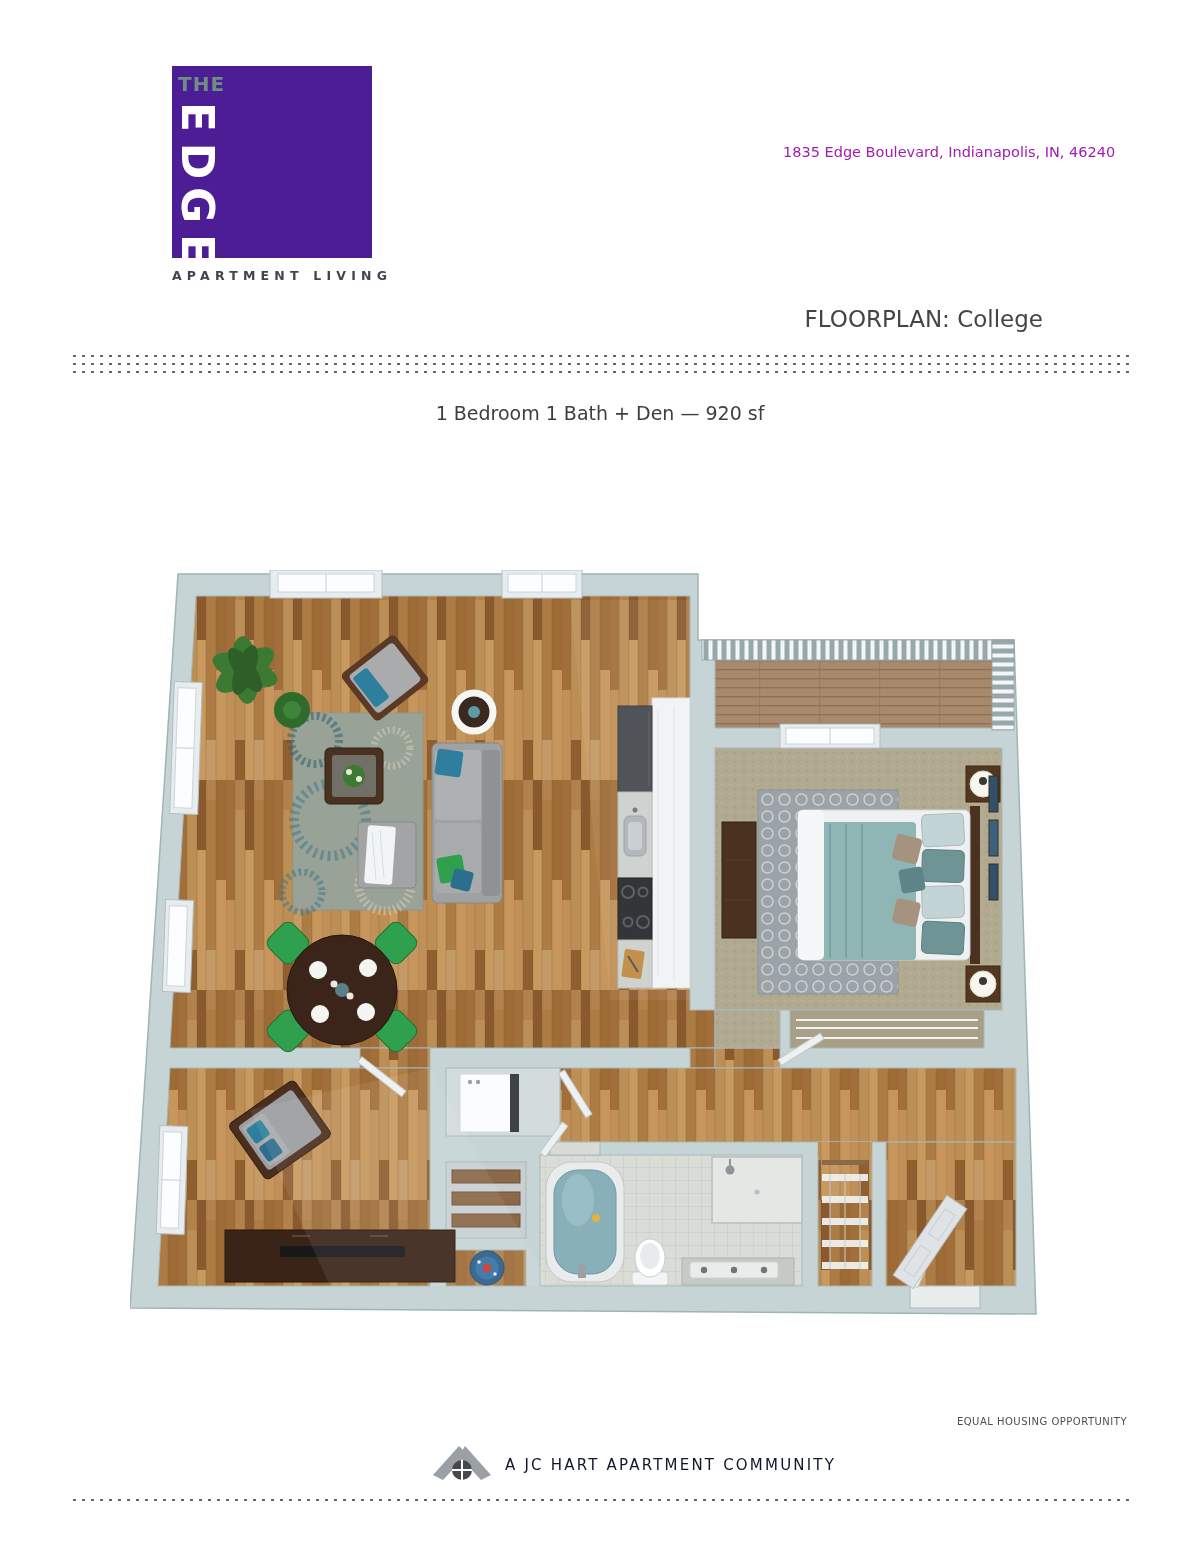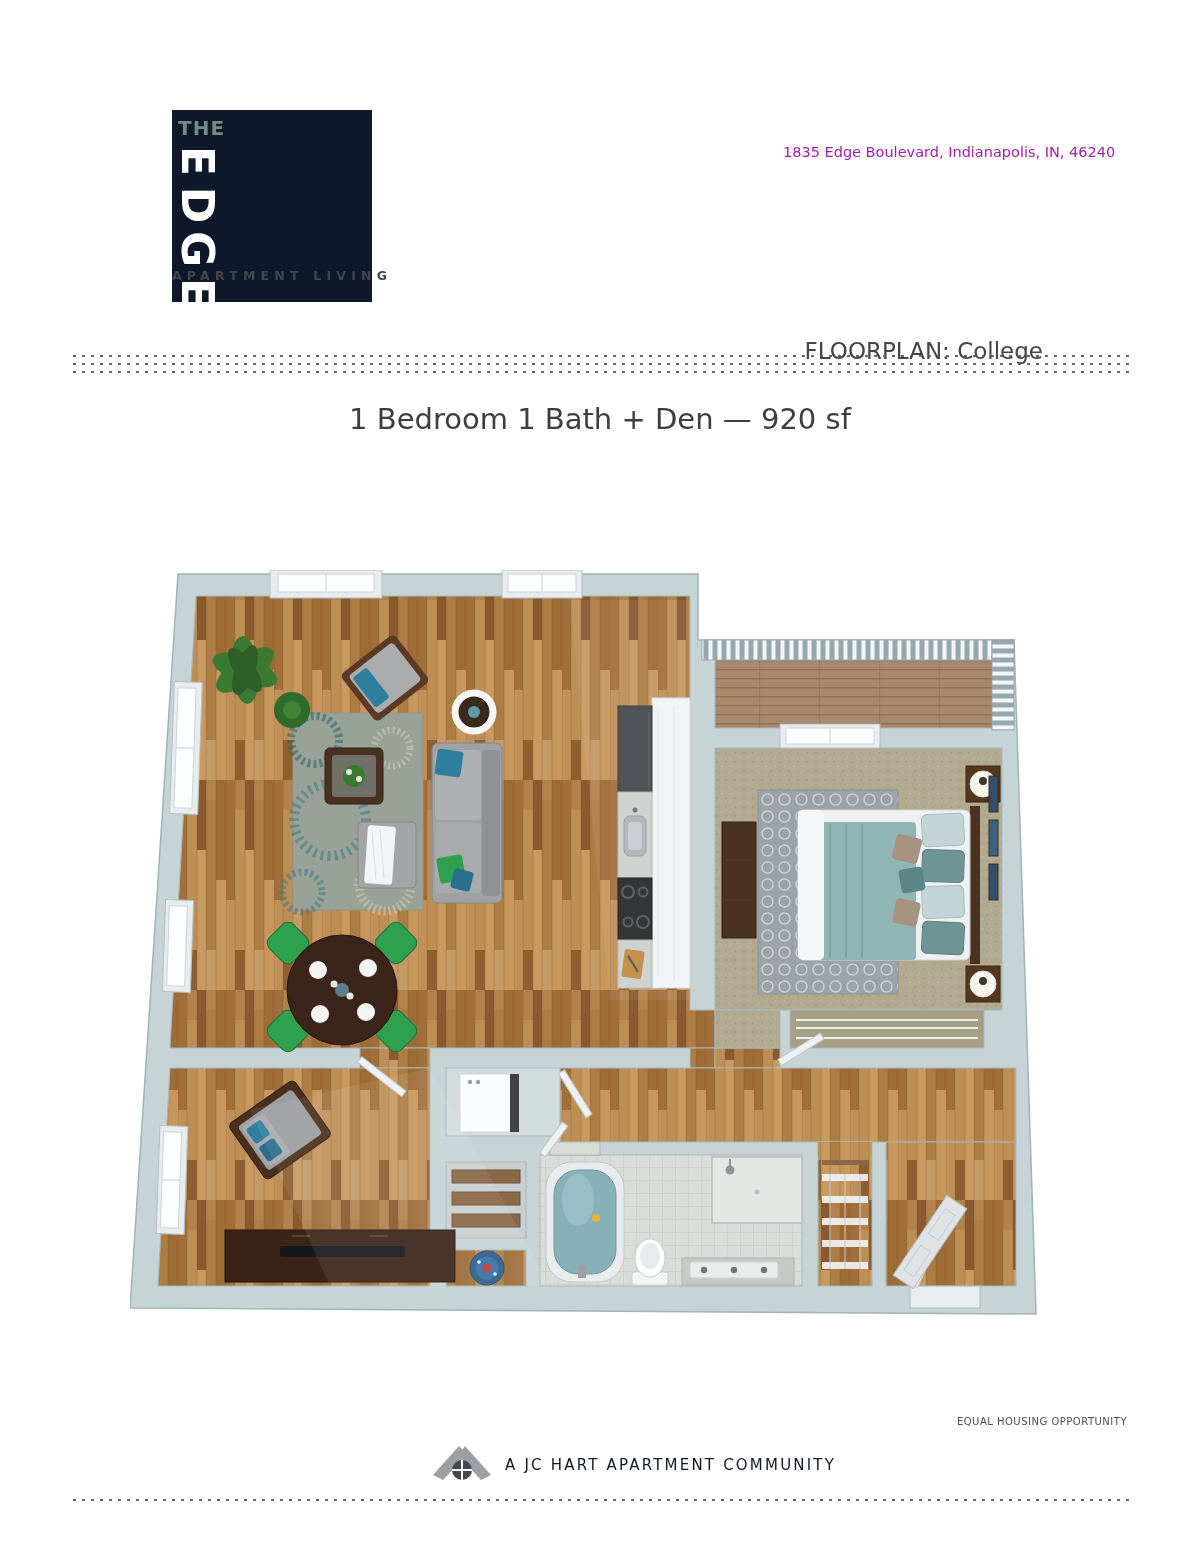--- a/index.html
+++ b/index.html
@@ -1,42 +1,42 @@
 <!DOCTYPE html>
 <html><head>
 <meta charset="utf-8">
 <style>
   html,body{margin:0;padding:0;background:#ffffff;}
   #page{position:relative;width:1200px;height:1553px;background:#ffffff;overflow:hidden;
         font-family:"DejaVu Sans","Liberation Sans",sans-serif;color:#4a4a4c;}
   .abs{position:absolute;}
 
   
-  #logo-square{left:172px;top:66px;width:200px;height:192px;background:#0f172a;margin-top:44px;}
+  #logo-square{left:172px;top:66px;width:200px;height:192px;background:#4c1d95;}
   #logo-the{left:6px;top:6px;font-size:20px;font-weight:bold;letter-spacing:1px;color:#6d8f7f;}
   .edge-letter{position:absolute;left:2px;width:46px;height:46px;color:#ffffff;
                font-size:44px;font-weight:bold;line-height:46px;text-align:center;
                transform:rotate(90deg);}
   #logo-tagline{left:172px;top:268px;width:204px;font-size:12.5px;font-weight:700;
                 letter-spacing:5.2px;color:#41464d;white-space:nowrap;}
 
   
   #hdr-title{left:783px;top:62px;font-size:26px;color:#454547;}
   #hdr-address{left:783px;top:116px;font-size:14.5px;color:#a21caf;margin-top:28px;}
   #hdr-contact{left:783px;top:148px;font-size:14px;line-height:21px;color:#4a4a4c;}
-  #floorplan-label{right:157px;top:306px;font-size:23px;color:#454547;margin-top:32px;}
+  #floorplan-label{right:157px;top:306px;font-size:23px;color:#454547;}
 
   
   .dots{background-image:radial-gradient(circle,#5d5d5d 1.1px,transparent 1.3px);
         background-size:9px 8px;}
   #sep-top{left:70px;top:352px;width:1063px;height:25px;}
   #sep-bottom{left:70px;top:1496px;width:1065px;height:8px;}
 
   
-  #plan-title{left:0;top:402px;width:1200px;text-align:center;font-size:29px;color:#3e3e40;}
+  #plan-title{left:0;top:402px;width:1200px;text-align:center;font-size:19px;color:#3e3e40;}
 
   
   #plan-wrap{left:130px;top:570px;width:910px;height:772px;}
 
   
   #footer-icon{left:430px;top:1440px;width:64px;height:46px;}
   #footer-community{left:505px;top:1456px;font-size:15px;letter-spacing:2.2px;color:#0f172a;}
   #footer-eho{right:73px;top:1416px;font-size:10px;letter-spacing:.5px;color:#4e4e50;}
 </style>
 </head>

